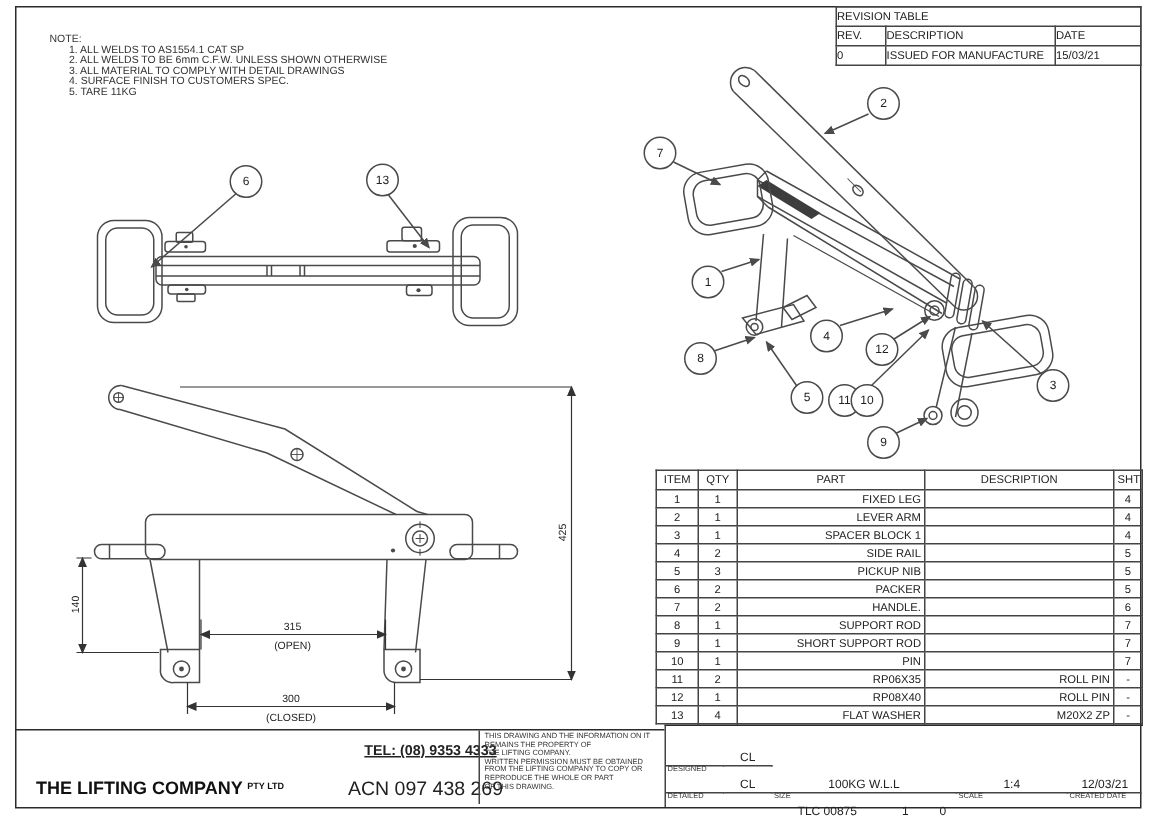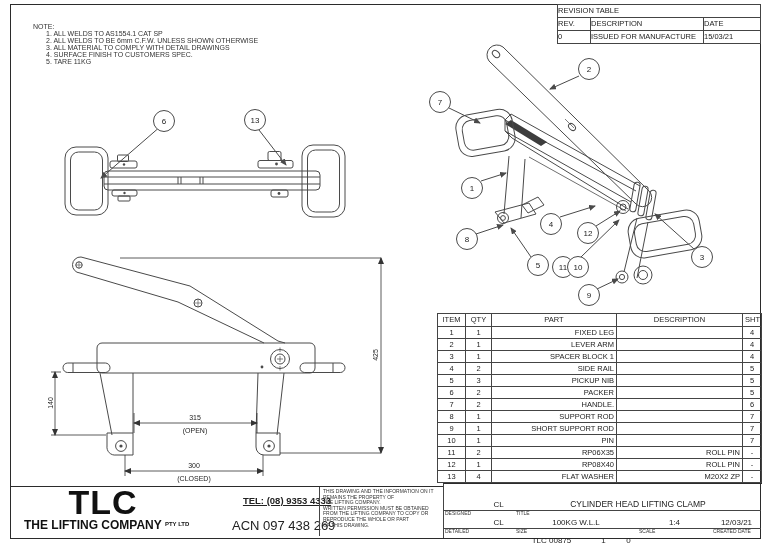--- a/index.html
+++ b/index.html
@@ -390,21 +390,20 @@
           <td class="c">13</td>
           <td class="c">4</td>
           <td class="l">FLAT WASHER</td>
           <td class="l">M20X2 ZP</td>
           <td class="c">-</td>
         </tr>
   </tbody>
     </table>
 
   <div class="tb-left">
-    <div class="logo">TLC</div>
     <div class="company">
       <span>THE LIFTING COMPANY</span>
       <span class="suffix">PTY LTD</span>
     </div>
     <div class="tel">TEL: (08) 9353 4333</div>
     <div class="acn">ACN 097 438 269</div>
     <div class="fineprint">THIS DRAWING AND THE INFORMATION ON IT
 REMAINS THE PROPERTY OF
 THE LIFTING COMPANY.
 WRITTEN PERMISSION MUST BE OBTAINED
@@ -414,24 +413,20 @@
   </div>
 
   <div class="tb-right">
     <div class="tb-row" style="height:18px">
       <div class="tb-cell noval" style="width:39px">
           <span class="lbl">DESIGNED</span>
         </div>
       <div class="tb-cell" style="width:32px">
           <span class="val">CL</span>
         </div>
-      <div class="tb-cell" style="width:246px;border-right:none">
-        <span class="lbl">TITLE</span>
-        <span class="val big">CYLINDER HEAD LIFTING CLAMP</span>
-      </div>
     </div>
     <div class="tb-row" style="height:18px">
       <div class="tb-cell noval" style="width:39px">
           <span class="lbl">DETAILED</span>
         </div>
       <div class="tb-cell" style="width:32px">
           <span class="val">CL</span>
         </div>
       <div class="tb-cell" style="width:123px">
         <span class="lbl">SIZE</span>

